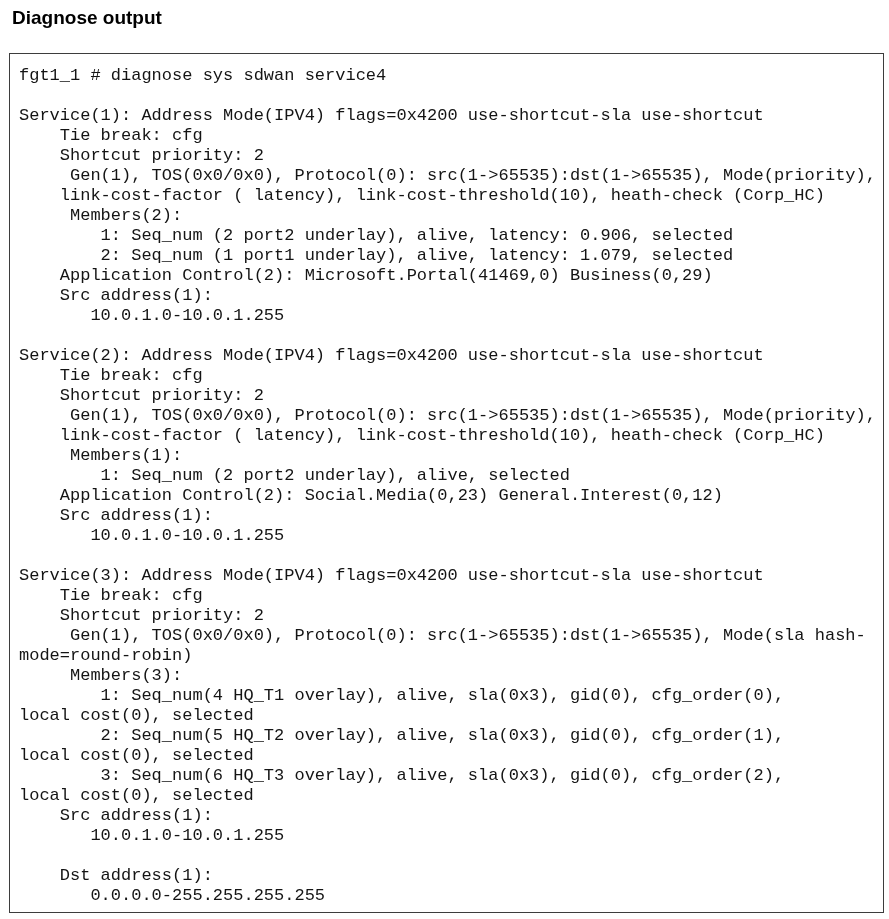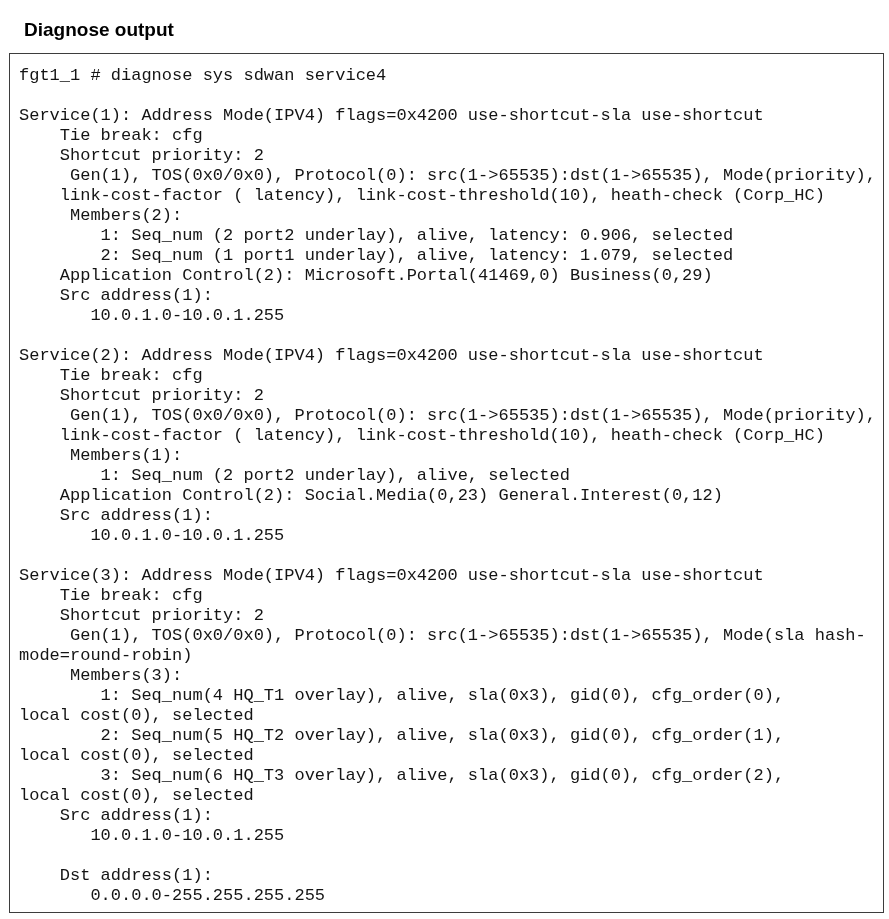--- a/index.html
+++ b/index.html
@@ -11,21 +11,21 @@
     position: relative;
     width: 889px;
     height: 919px;
     background: #ffffff;
     overflow: hidden;
   }
   .title {
     position: absolute;
     left: 12px;
     top: 6px;
-    margin: 12px;
+    margin: 0;
     font-family: "Liberation Sans", sans-serif;
     font-weight: bold;
     font-size: 19px;
     line-height: 24px;
     color: #000000;
   }
   .terminal-box {
     position: absolute;
     left: 9px;
     top: 53px;

